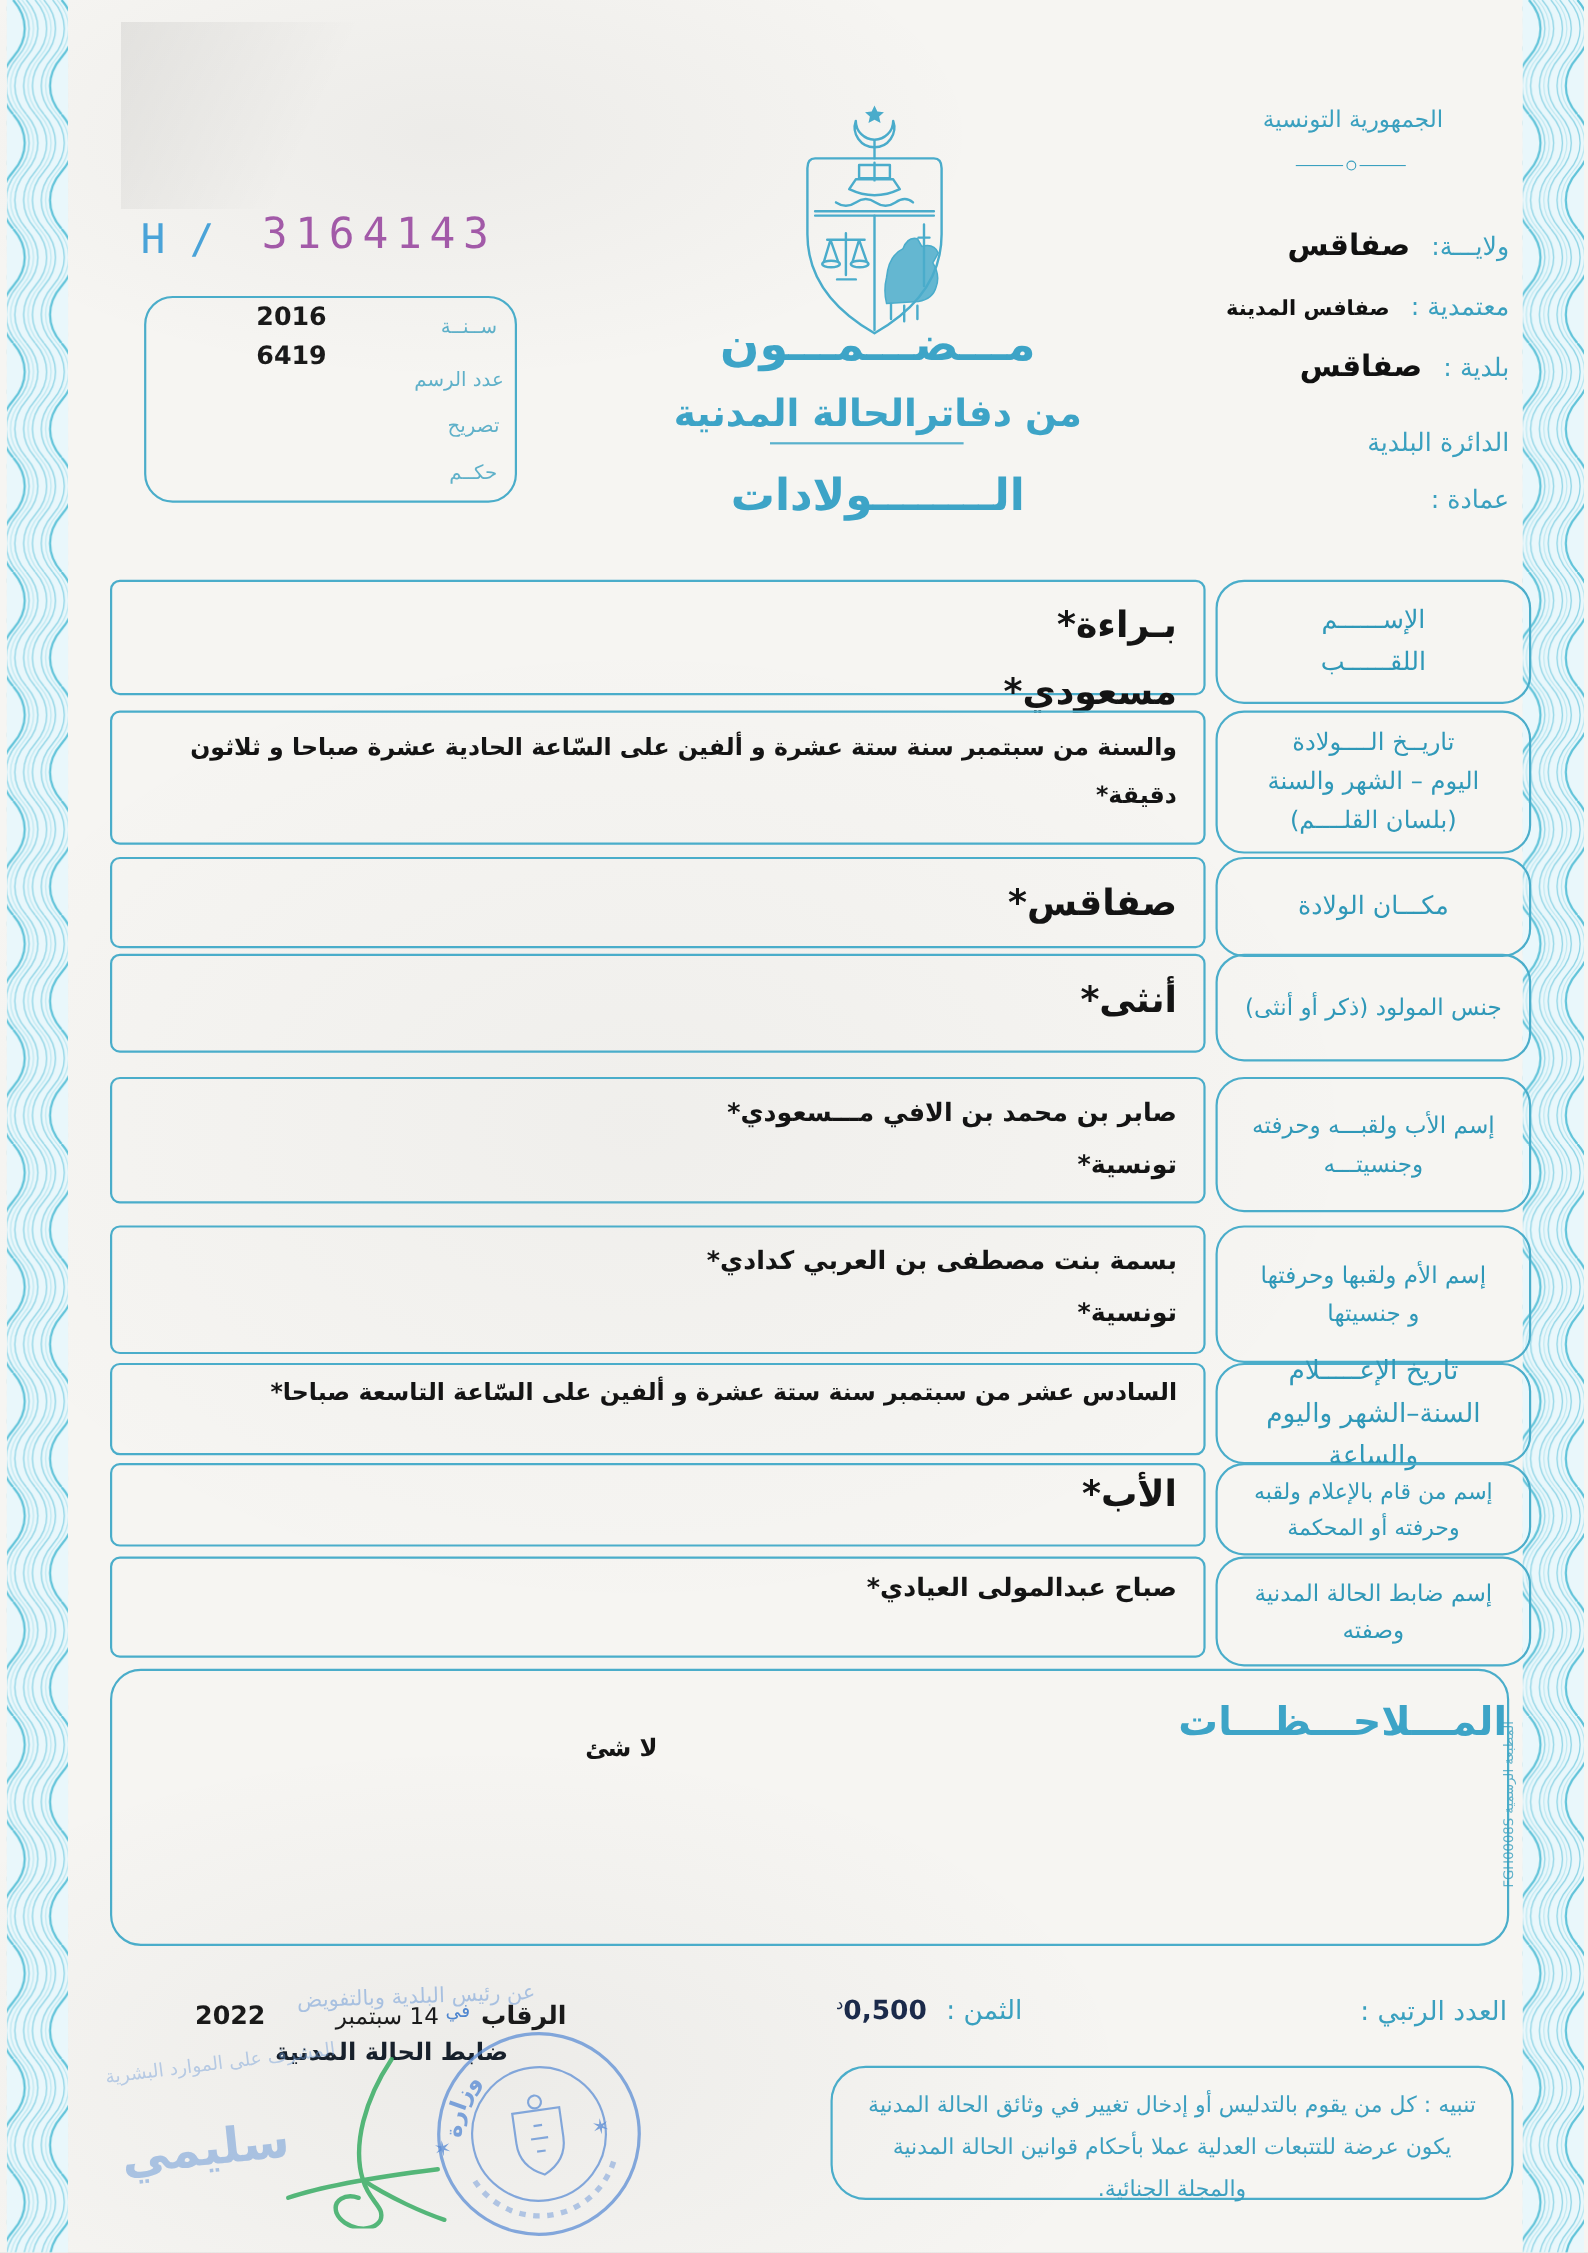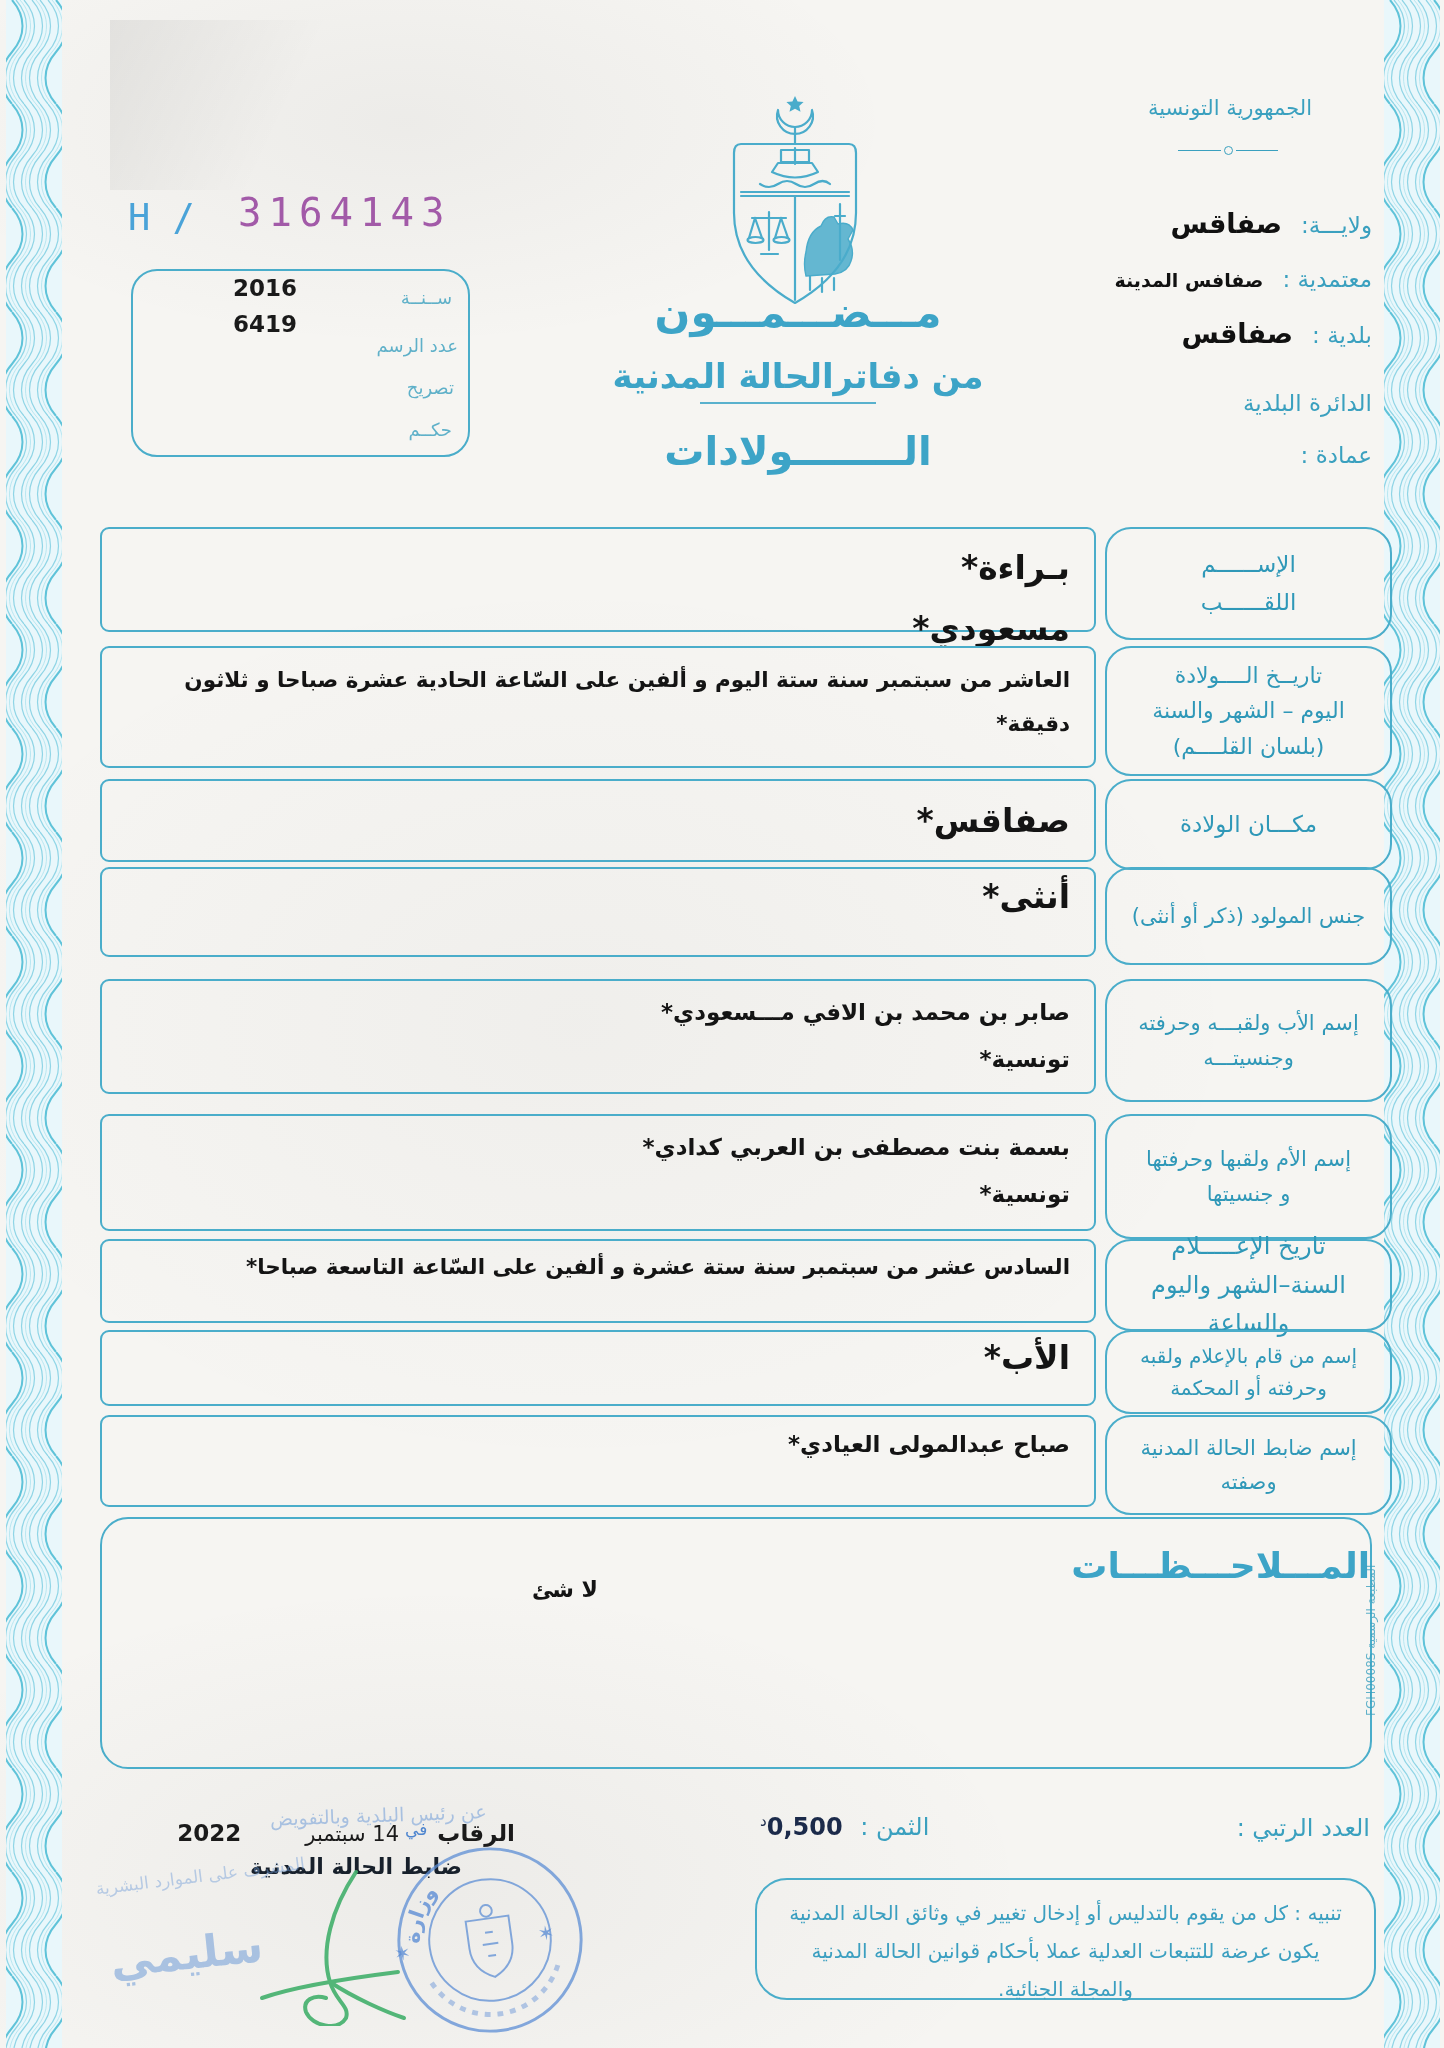--- a/index.html
+++ b/index.html
@@ -156,33 +156,33 @@
   </div>
 
   <div class="box vbox" style="left:100px;top:527px;width:992px;height:101px;">
     <div class="value" style="line-height:1.85;">بـراءة*
 مسعودي*</div>
   </div>
   <div class="box lbox" style="left:1105px;top:527px;width:263px;height:101px;">الإســــــم
 اللقــــــب</div>
 
   <div class="box vbox" style="left:100px;top:646px;width:992px;height:118px;">
-    <div class="value small" style="padding-top:10px;">العاشر من سبتمبر سنة ستة اليوم و ألفين  على السّاعة الحادية عشرة صباحا و ثلاثون دقيقة*</div>
+    <div class="value small" style="padding-top:10px;">والسنة من سبتمبر سنة ستة عشرة و ألفين  على السّاعة الحادية عشرة صباحا و ثلاثون دقيقة*</div>
   </div>
   <div class="box lbox" style="left:1105px;top:646px;width:263px;height:118px;font-size:22px;">تاريــخ الــــولادة
 اليوم – الشهر والسنة
 (بلسان القلــــم)</div>
 
   <div class="box vbox" style="left:100px;top:779px;width:992px;height:79px;">
     <div class="value" style="padding-top:6px;padding-left:34px;">صفاقس*</div>
   </div>
   <div class="box lbox" style="left:1105px;top:779px;width:263px;height:79px;">مكـــان الولادة</div>
 
   <div class="box vbox" style="left:100px;top:867px;width:992px;height:86px;">
-    <div class="value" style="padding-top:0;margin-top:-6px;">أنثى*</div>
+    <div class="value" style="padding-top:12px;margin-top:-6px;">أنثى*</div>
   </div>
   <div class="box lbox" style="left:1105px;top:867px;width:263px;height:86px;font-size:21px;">جنس المولود (ذكر أو أنثى)</div>
 
   <div class="box vbox" style="left:100px;top:979px;width:992px;height:111px;">
     <div class="value" style="font-size:23px;">صابر بن محمد بن الافي مـــسعودي*
 تونسية*</div>
   </div>
   <div class="box lbox" style="left:1105px;top:979px;width:263px;height:111px;font-size:21px;">إسم الأب ولقبـــه وحرفته
 وجنسيتـــه</div>
 

